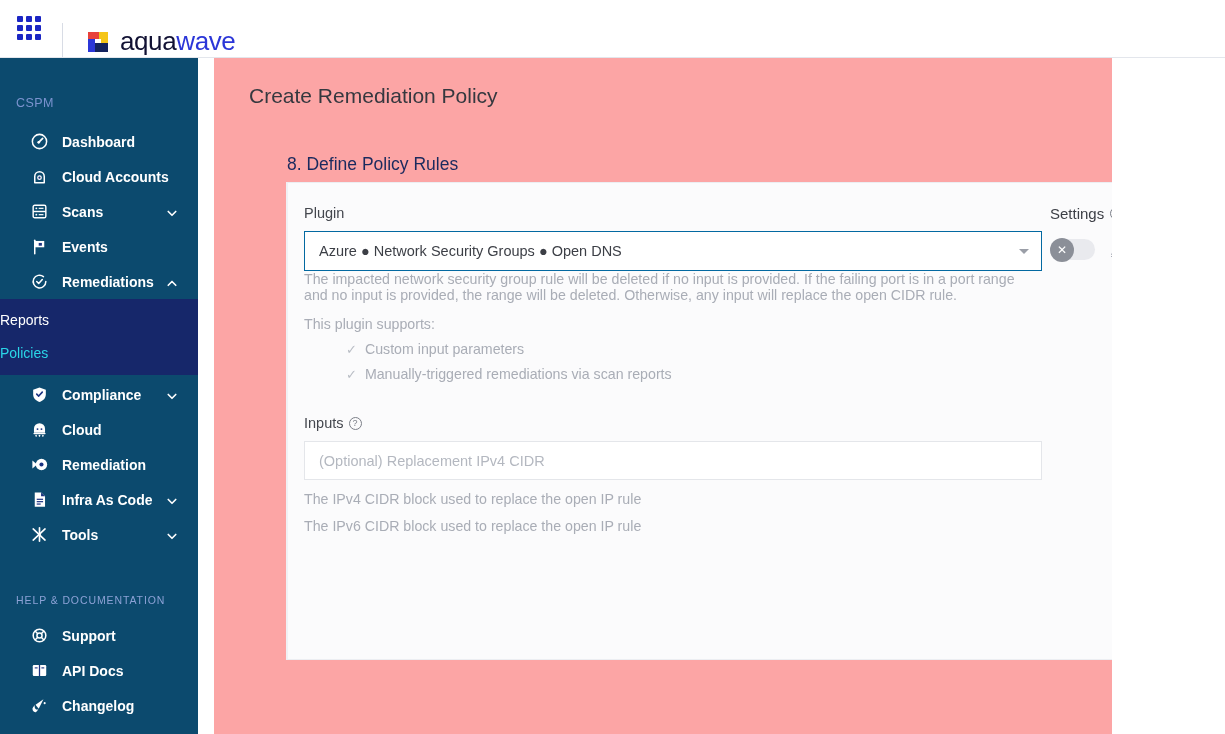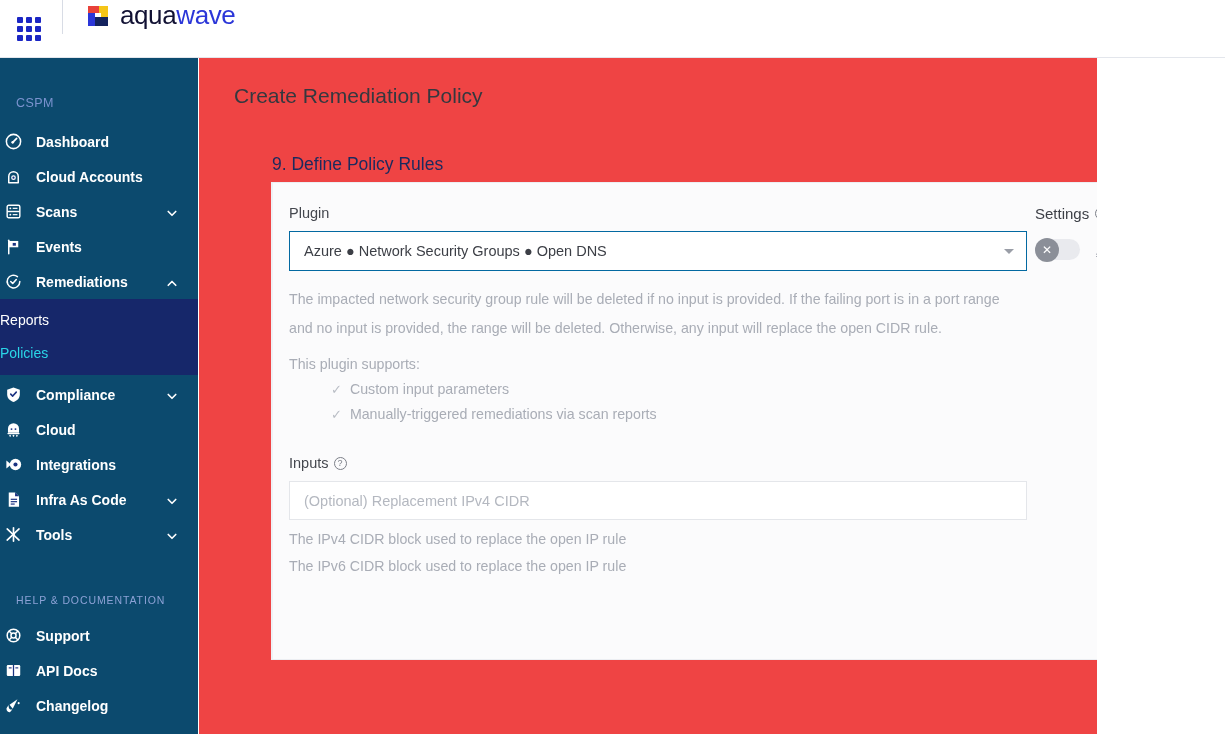--- a/index.html
+++ b/index.html
@@ -12,21 +12,21 @@
   }
 
   
   .topbar {
     position: absolute;
     top: 0; left: 0;
     width: 1225px; height: 58px;
     background: #ffffff;
     border-bottom: 1px solid #e3e6ec;
     display: flex;
-    align-items: flex-start;
+    align-items: flex-end;
   }
   .grid-icon-wrap {
     width: 58px; height: 58px;
     display: flex; align-items: center; justify-content: center;
     cursor: pointer;
   }
   .grid-icon {
     display: grid;
     grid-template-columns: repeat(3, 6px);
     grid-template-rows: repeat(3, 6px);
@@ -80,21 +80,21 @@
     font-size: 10.5px;
     letter-spacing: 0.9px;
     color: #8da2d6;
     margin-top: 42px;
     margin-bottom: 12px;
   }
   .nav-item {
     display: flex;
     align-items: center;
     height: 35px;
-    padding-left: 2px;
+    padding-left: 28px;
     color: #ffffff;
     font-size: 14px;
     font-weight: 700;
     cursor: pointer;
     position: relative;
     justify-content: center;
   }
   .nav-item .ico {
     width: 22px; height: 22px;
     margin-right: 12px;
@@ -118,23 +118,23 @@
     font-size: 14px;
     color: #ffffff;
     font-weight: 400;
     cursor: pointer;
   }
   .subnav-item.active { color: #2ad6e8; }
 
   
   .main {
     position: absolute;
-    top: 58px; left: 199px;
+    top: 58px; left: 214px;
     width: 898px; height: 676px;
-    background: #ef4444;
+    background: #fca5a5;
     overflow: hidden;
   }
   .page-title {
     font-size: 21px;
     color: #35383f;
     font-weight: 400;
     margin: 26px 0 0 35px;
   }
   .section-title {
     font-size: 17.5px;
@@ -196,24 +196,23 @@
   }
   .select-caret {
     width: 0; height: 0;
     border-left: 5px solid transparent;
     border-right: 5px solid transparent;
     border-top: 5px solid #9a9ea7;
     flex: none;
   }
 
   .desc {
-    margin-top: 14px;
     width: 735px;
     font-size: 14.2px;
-    line-height: 29px;
+    line-height: 16px;
     color: #a9adb6;
   }
   .supports-line {
     margin-top: 13px;
     font-size: 14.2px;
     color: #a9adb6;
   }
   .support-item {
     margin-top: 9px;
     margin-left: 42px;
@@ -432,21 +431,21 @@
 
   <div class="nav-item">
     <span class="ico">
       <svg width="19" height="19" viewBox="0 0 24 24" fill="#fff" stroke="none">
         <path d="M13 4 L21 4 L21 12 A8.5 8.5 0 0 1 13 4 Z" opacity="0"></path>
         <circle cx="14.5" cy="12" r="7.2"></circle>
         <circle cx="14.5" cy="12" r="2.6" fill="#1b3281"></circle>
         <path d="M3 7 L9 12 L3 17 Z"></path>
       </svg>
     </span>
-    <span class="label">Integrations</span>
+    <span class="label">Remediation</span>
   </div>
 
   <div class="nav-item">
     <span class="ico">
       <svg width="19" height="19" viewBox="0 0 24 24" fill="#fff" stroke="none">
         <path d="M6 3 H14 L19 8 V21 H6 Z"></path>
         <path d="M14 3 L19 8 H14 Z" fill="#1b3281"></path>
         <rect x="8.5" y="11" width="8" height="1.5" fill="#1b3281"></rect>
         <rect x="8.5" y="14" width="8" height="1.5" fill="#1b3281"></rect>
         <rect x="8.5" y="17" width="5" height="1.5" fill="#1b3281"></rect>
@@ -514,21 +513,21 @@
       </svg>
     </span>
     <span class="label">Changelog</span>
   </div>
 
 </div>
 
 <div class="main">
 
   <div class="page-title">Create Remediation Policy</div>
-  <div class="section-title">9. Define Policy Rules</div>
+  <div class="section-title">8. Define Policy Rules</div>
 
   <div class="card">
     <div class="card-inner">
 
       <div class="field-label">Plugin</div>
 
       <div class="select-box">
         <span class="select-value">Azure ● Network Security Groups ● Open DNS</span>
         <span class="select-caret"></span>
       </div>

